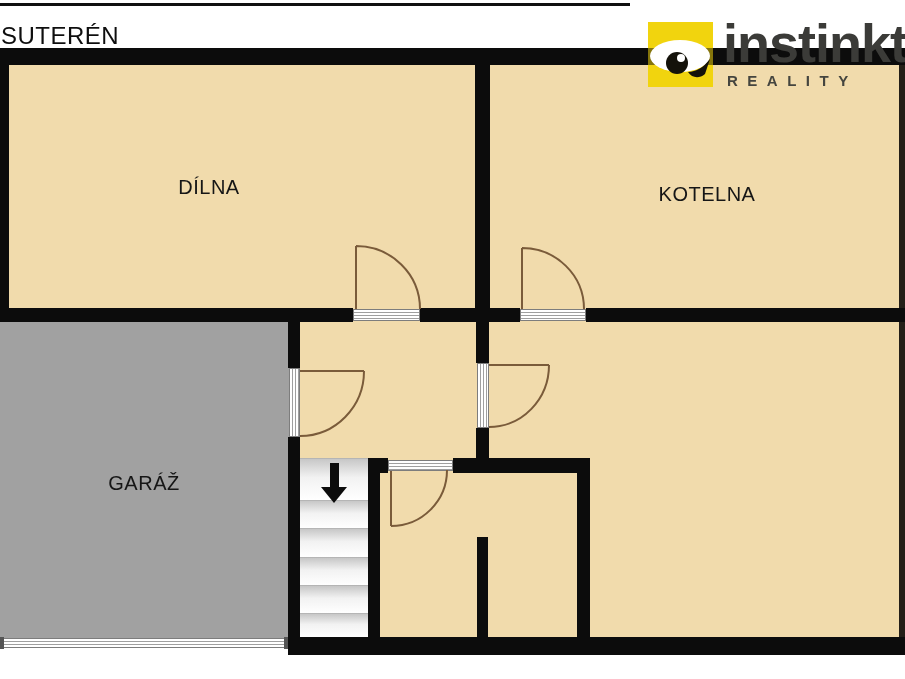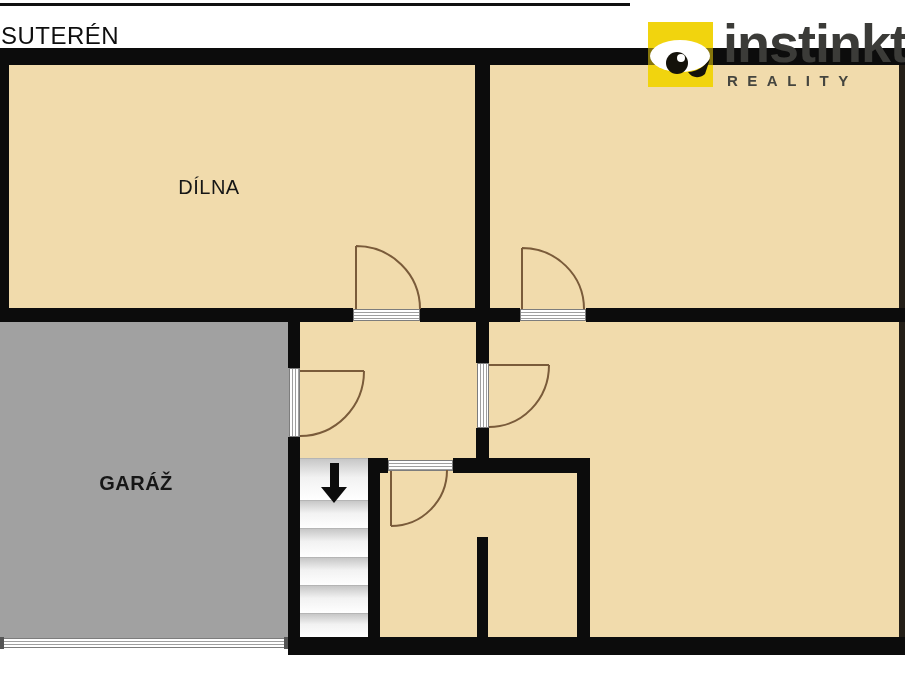--- a/index.html
+++ b/index.html
@@ -98,21 +98,22 @@
     <g stroke="#7A5B3A" stroke-width="2" fill="none">
       <path d="M356,309 V246 M356,246 A64,63 0 0 1 420,309"></path>
       <path d="M522,309 V248 M522,248 A62,61 0 0 1 584,309"></path>
       <path d="M300,371 H364 M364,371 A64,65 0 0 1 300,436"></path>
       <path d="M489,365 H549 M549,365 A60,62 0 0 1 489,427"></path>
       <path d="M391,471 V526 M391,526 A56,56 0 0 0 447,470"></path>
     </g>
   </svg>
 
   <div class="room-label" style="left:209px;top:187px;">DÍLNA</div>
-  <div class="room-label" style="left:136px;top:483px;font-weight:bold;">GARÁŽ</div>
+  <div class="room-label" style="left:707px;top:194px;">KOTELNA</div>
+  <div class="room-label" style="left:144px;top:483px;">GARÁŽ</div>
 
   <div class="logo-square">
     <svg width="65" height="65" viewBox="0 0 65 65">
       <rect x="0" y="26" width="65" height="17" fill="rgba(25,22,8,0.5)"></rect>
       <ellipse cx="32" cy="34" rx="30" ry="16" fill="#ffffff"></ellipse>
       <circle cx="29" cy="41" r="11" fill="#14120A"></circle>
       <circle cx="33" cy="36" r="4" fill="#ffffff"></circle>
       <path d="M40,50 C48,50 56,45 62,37 L57,52 C51,57 44,56 40,50 Z" fill="#14120A"></path>
     </svg>
   </div>

